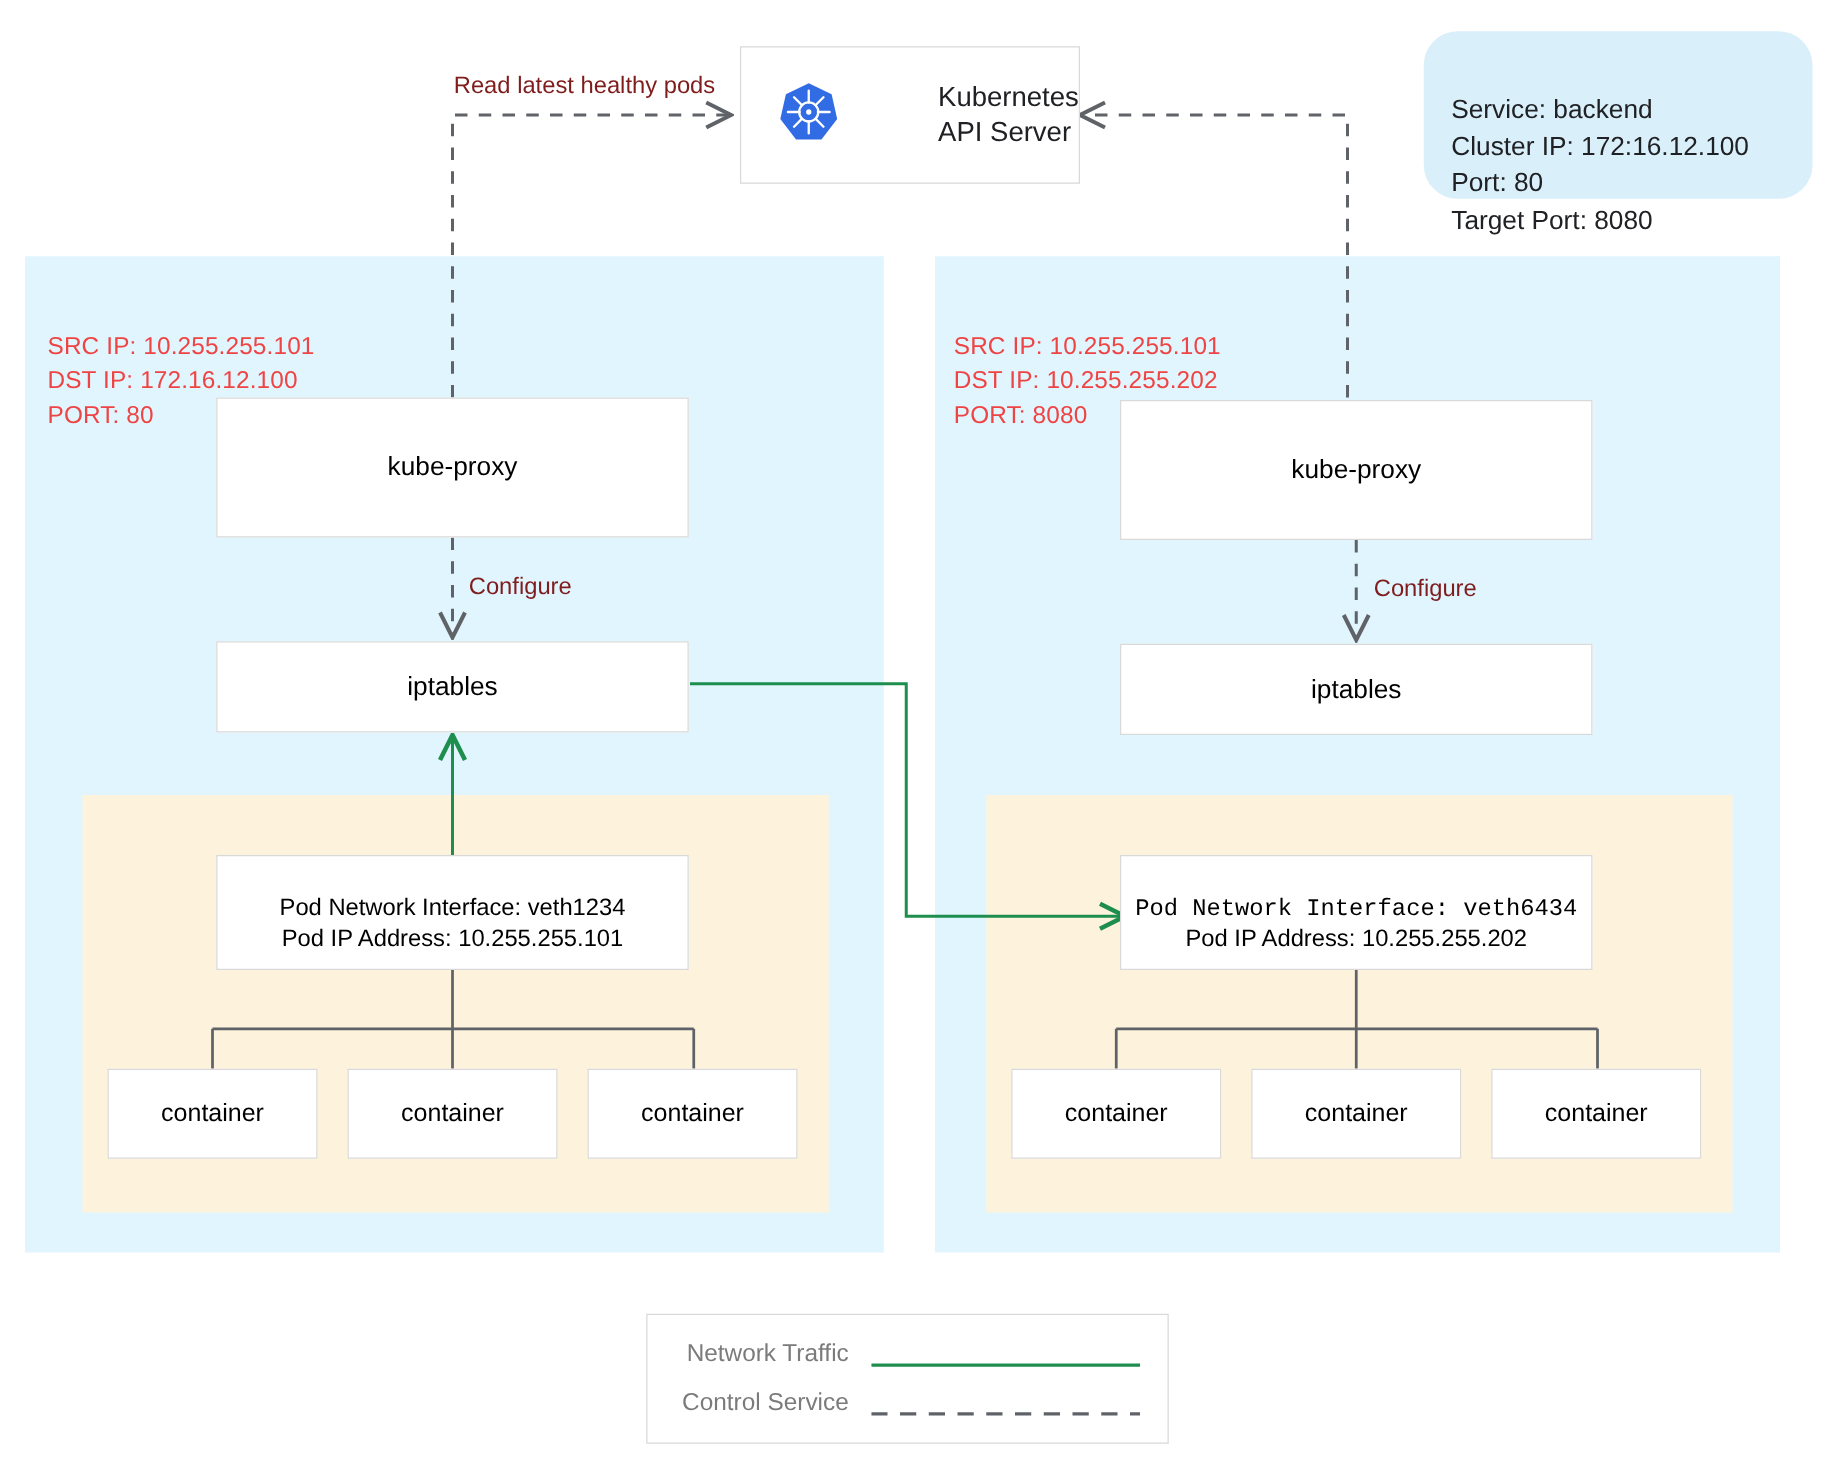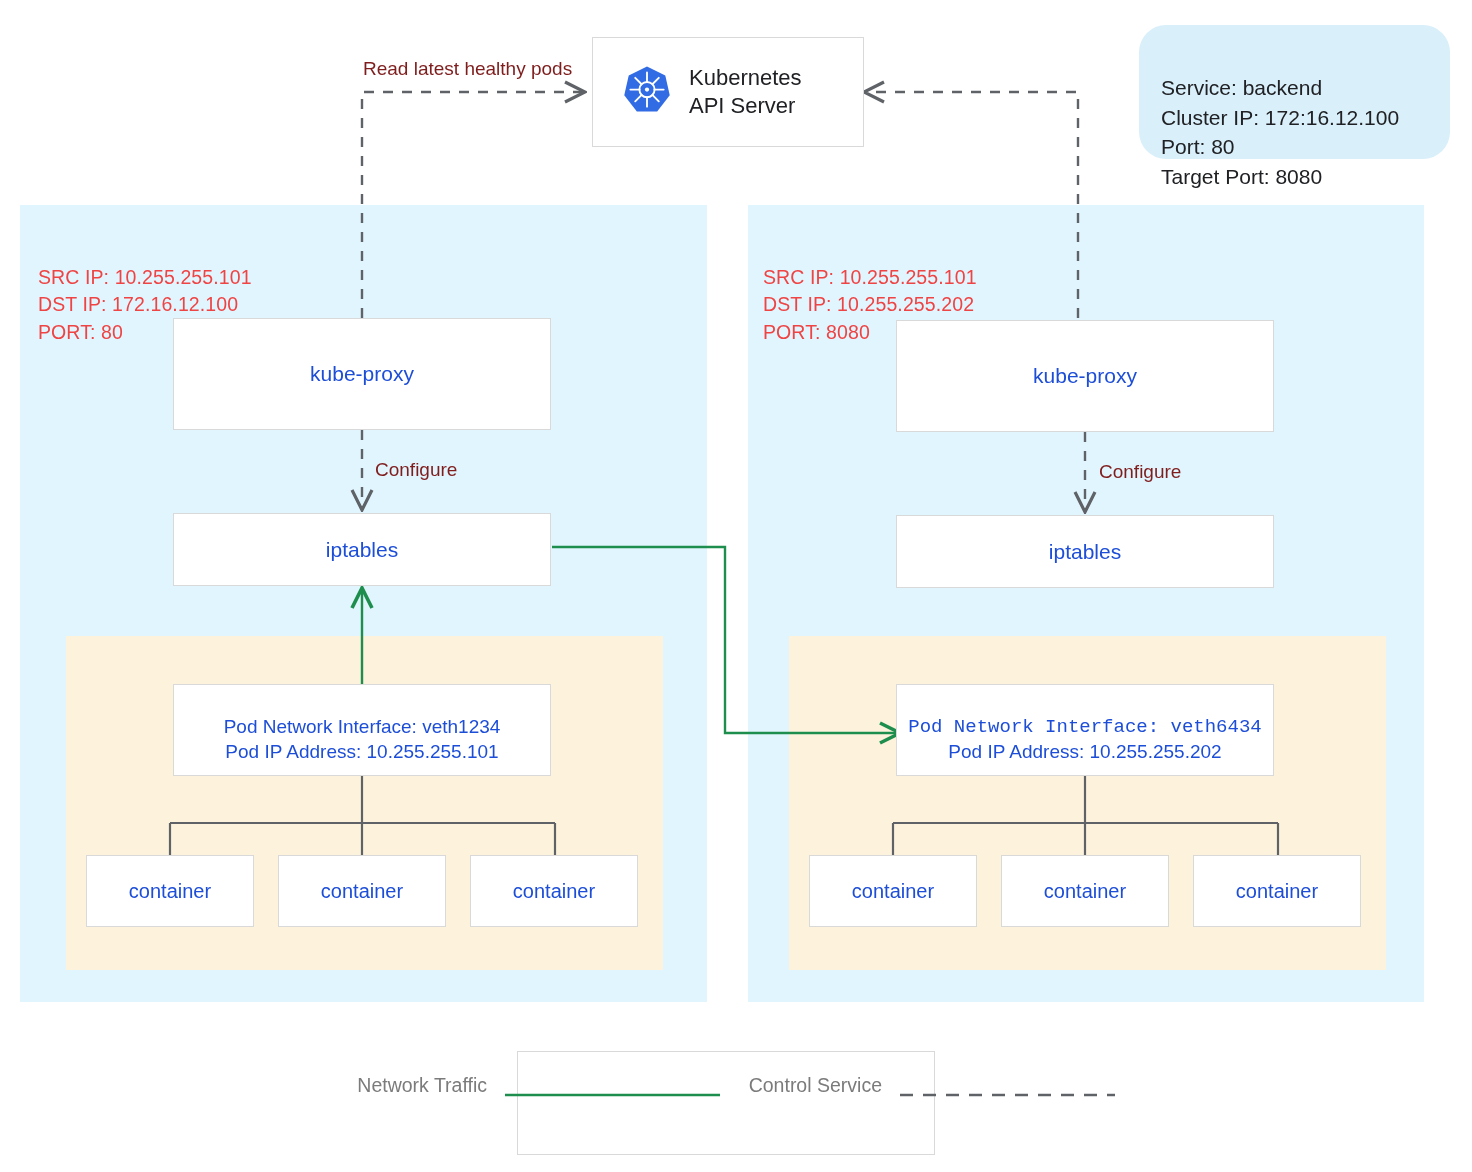--- a/index.html
+++ b/index.html
@@ -27,33 +27,33 @@
   }
 
   
   .wbox{
     background:#ffffff;
     border:1px solid #d9d9d9;
     display:flex;
     align-items:center;
     justify-content:center;
     text-align:center;
-    color:#1d4ed8;
+    color:#000000;
     font-size:21px;
     line-height:1.3;
   }
   .wbox.small{font-size:20px;}
 
   
   .api-box{
     background:#ffffff;
     border:1px solid #d9d9d9;
     display:flex;
     align-items:center;
-    justify-content:flex-start;
+    justify-content:space-between;
     gap:16px;
     padding-left:28px;
   }
   .api-label{
     font-size:22px;
     line-height:1.26;
     color:#202124;
     white-space:pre-line;
     text-align:left;
   }
@@ -81,21 +81,21 @@
     color:#7f1d1d;
     font-size:19px;
     white-space:nowrap;
   }
 
   
   .legend-box{
     background:#ffffff;
     border:1px solid #d9d9d9;
     display:flex;
-    flex-direction:row;
+    flex-direction:column;
     justify-content:center;
     gap:12px;
     padding:18px 22px;
   }
   .legend-row{
     display:flex;
     align-items:center;
     gap:18px;
     height:30px;
   }

